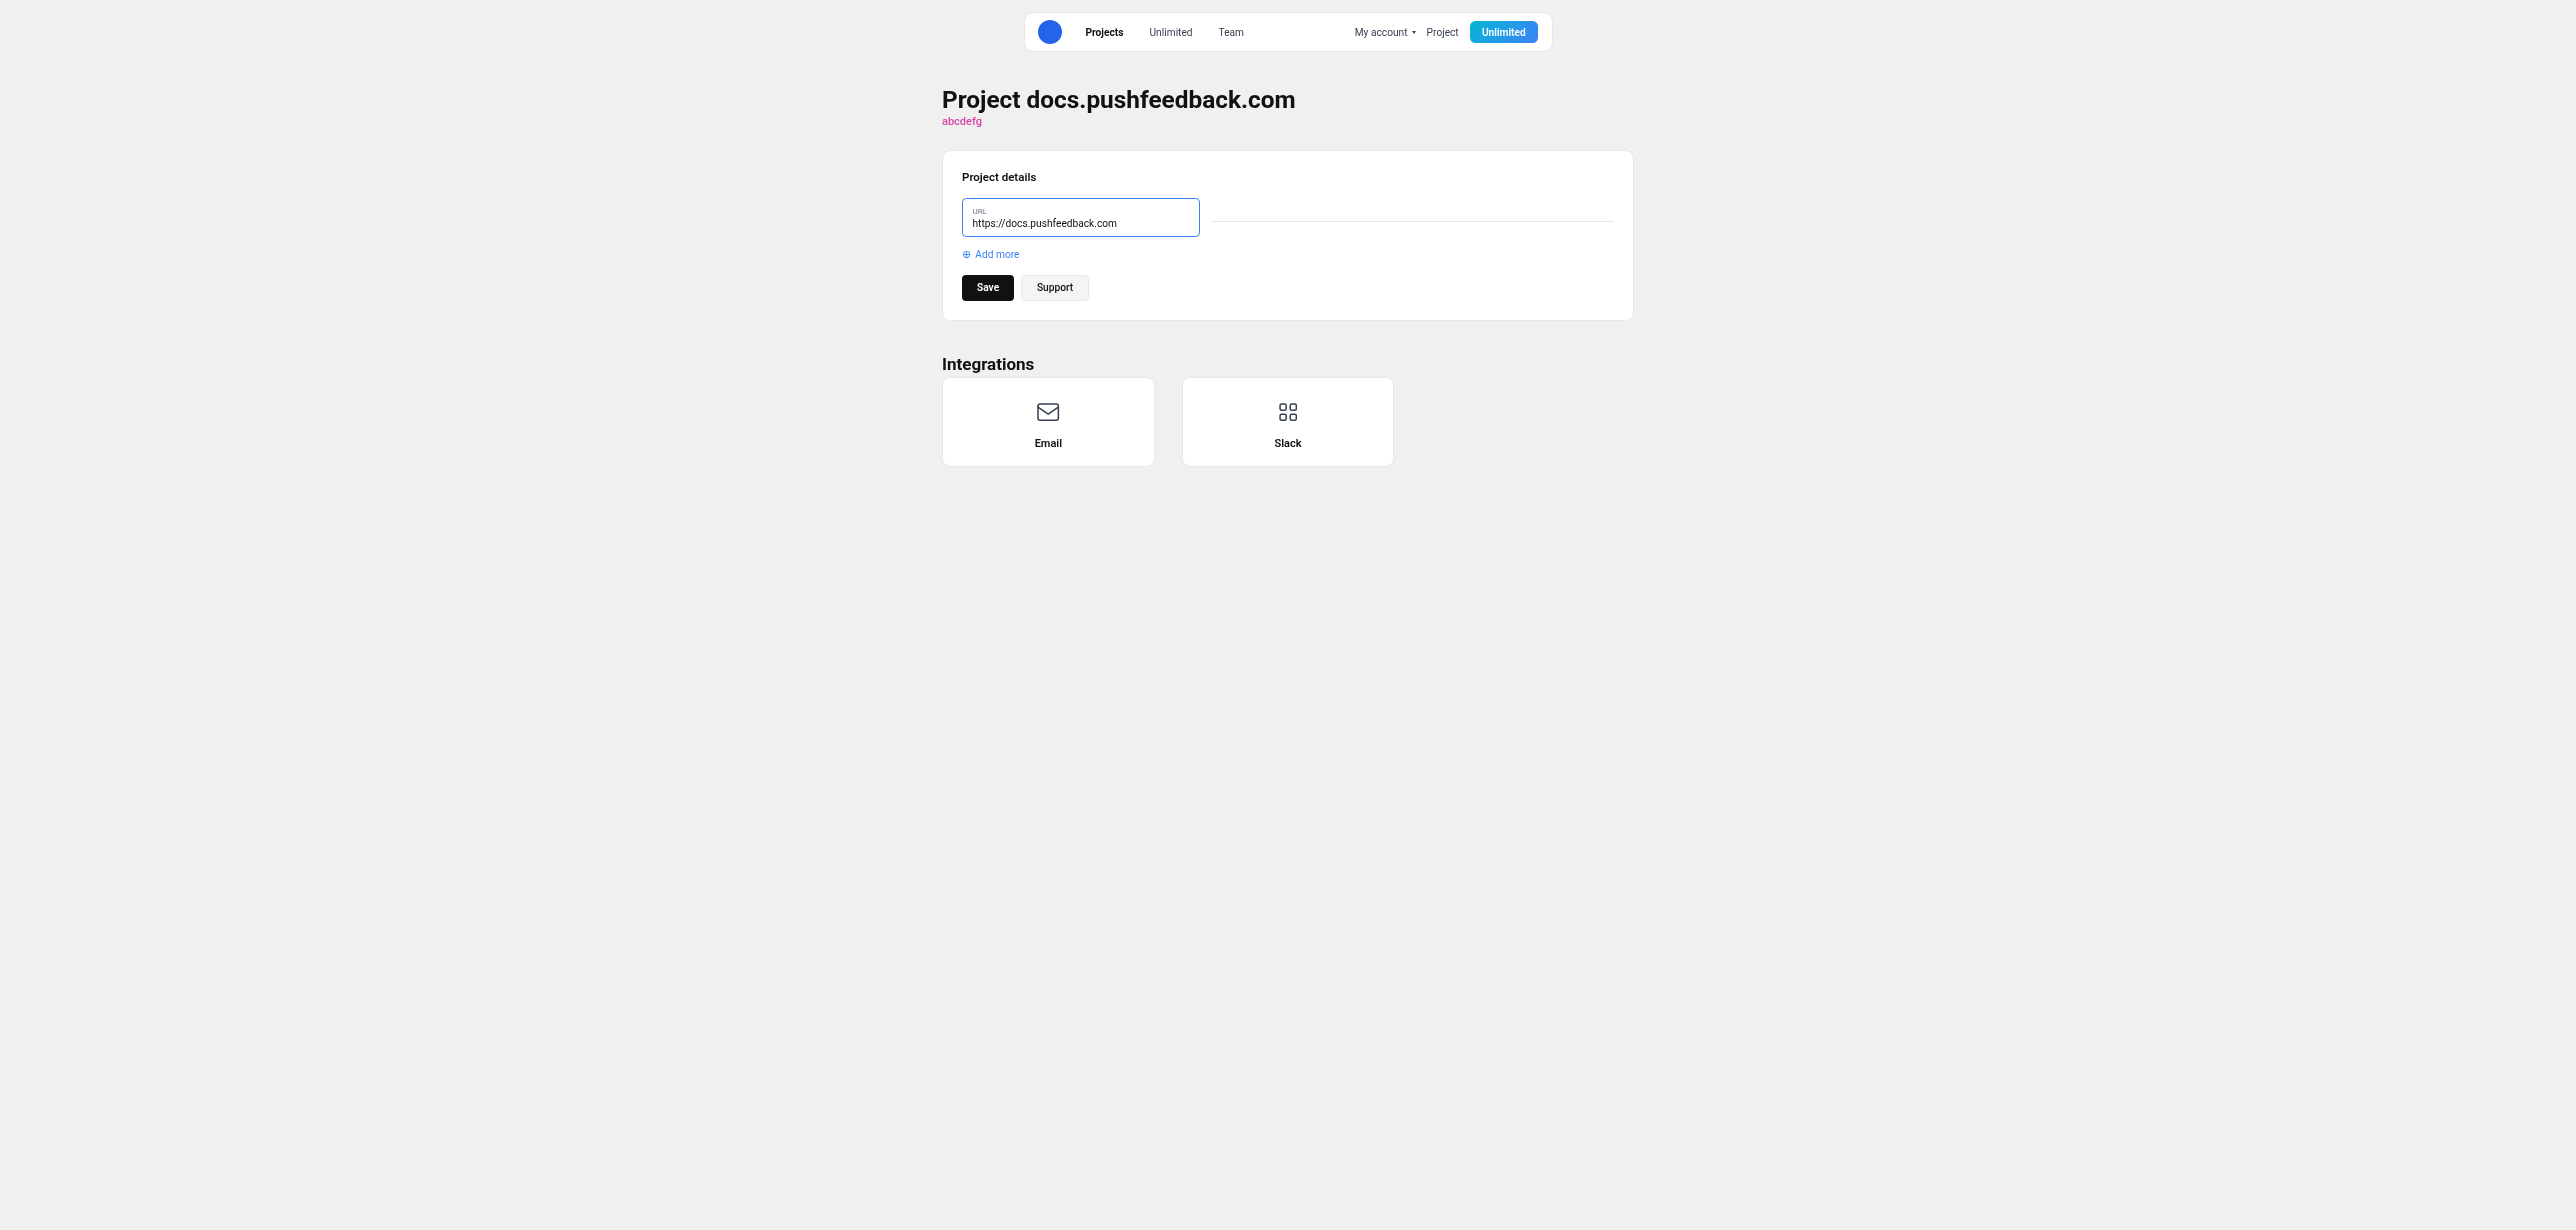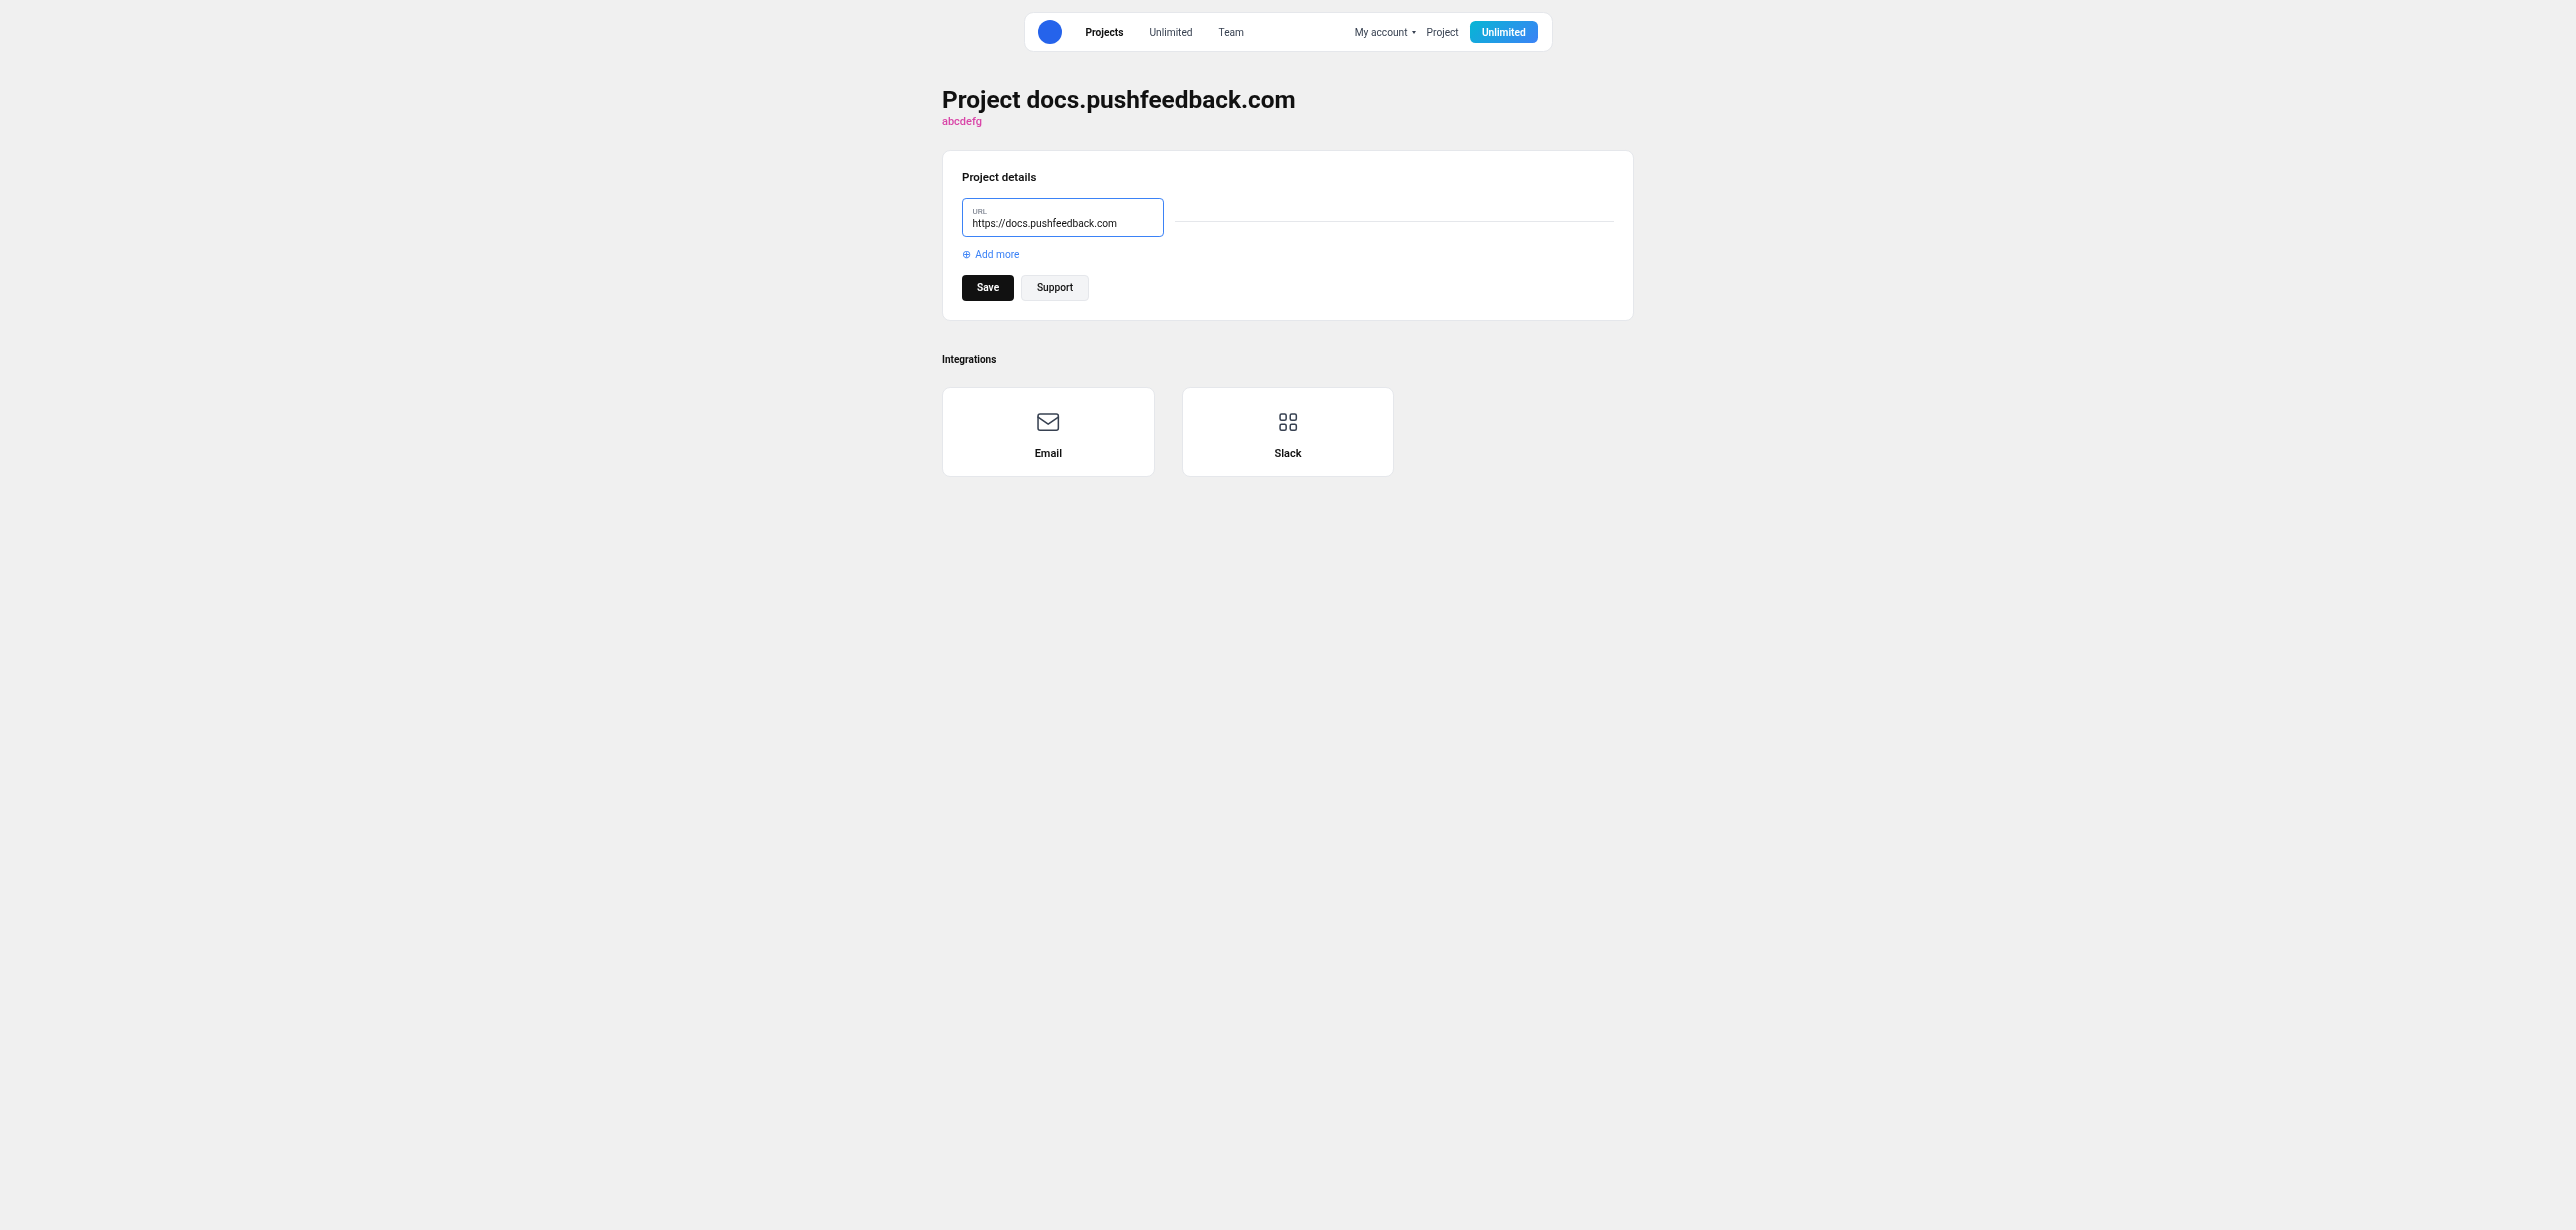--- a/index.html
+++ b/index.html
@@ -129,21 +129,21 @@
     .url-fields {
       display: flex;
       gap: 11px;
       margin-bottom: 11px;
       align-items: flex-start;
     }
     .url-field-box {
       border: 1.4px solid #3b82f6;
       border-radius: 4.1px;
       padding: 6.8px 9.5px;
-      width: 202px;
+      width: 238px;
     }
     .url-field-label {
       font-size: 8.1px;
       color: #6b7280;
       margin-bottom: 2.7px;
     }
     .url-field-value {
       font-size: 10.2px;
       color: #111;
     }
@@ -189,24 +189,24 @@
       border-radius: 4.1px;
       padding: 6.8px 15px;
       font-size: 10.2px;
       font-weight: 500;
       cursor: pointer;
       font-family: inherit;
     }
 
     
     .section-title {
-      font-size: 10px;
+      font-size: 17px;
       font-weight: 700;
       color: #111;
-      margin-bottom: 22px;
+      margin-bottom: 3px;
     }
     .integrations-grid {
       display: grid;
       grid-template-columns: repeat(3, 1fr);
       gap: 27px;
     }
     .integration-card {
       background: #fff;
       border: 0.7px solid #e5e7eb;
       border-radius: 8.1px;

